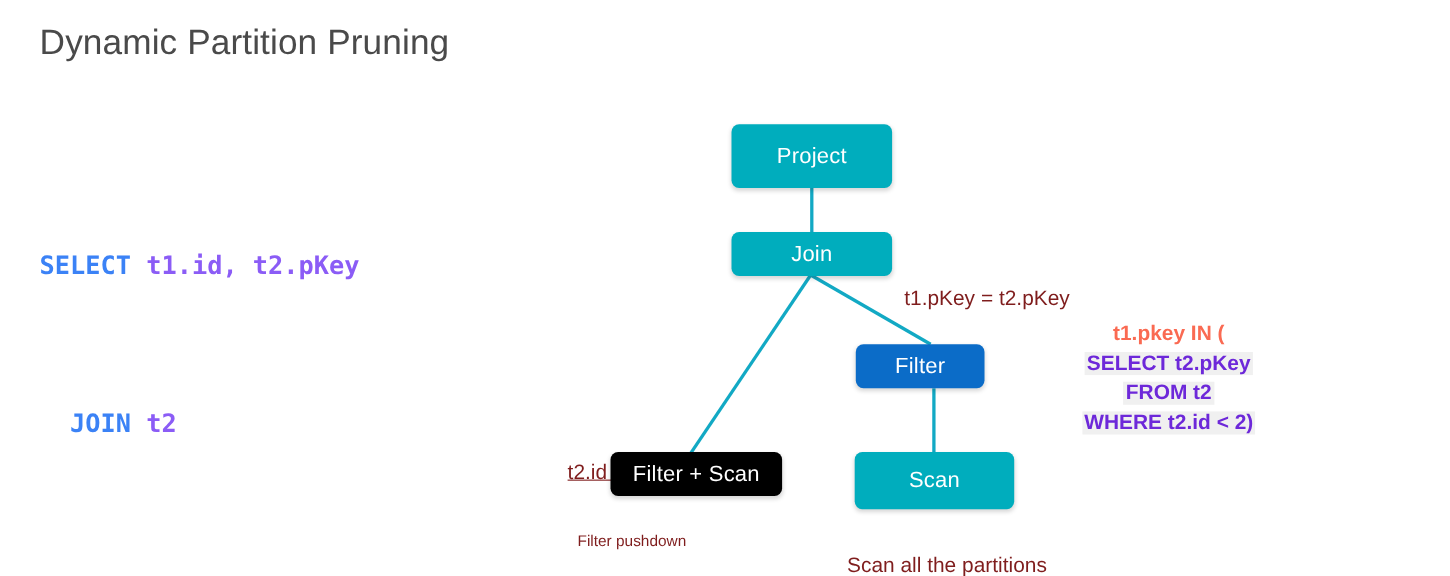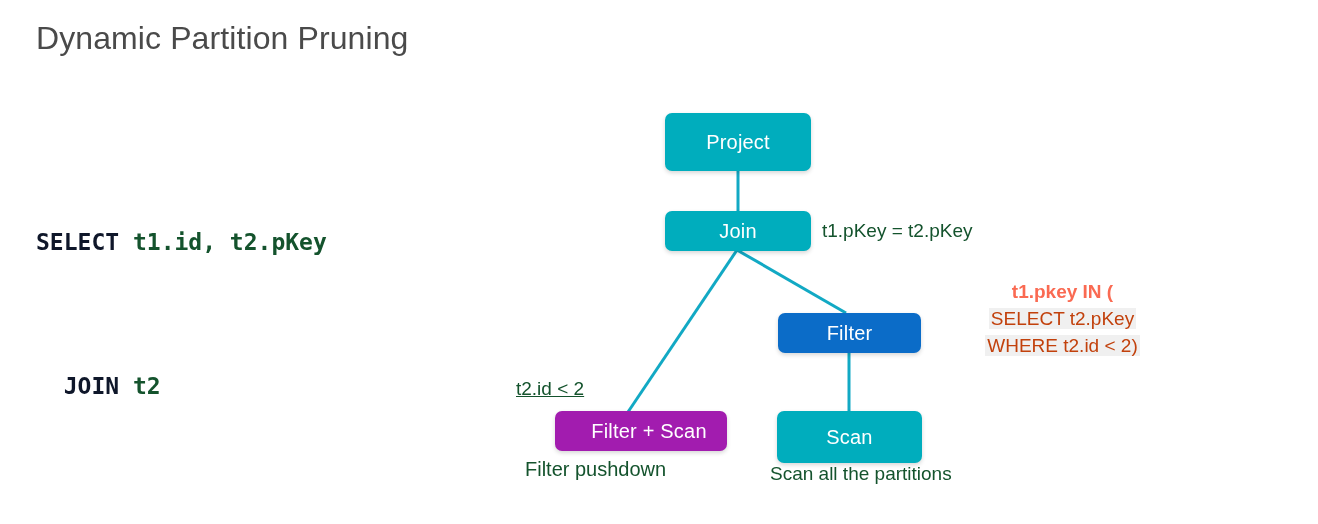--- a/index.html
+++ b/index.html
@@ -38,22 +38,22 @@
     left: 36px;
     top: 122px;
     font-family: "DejaVu Sans Mono", "Liberation Mono", monospace;
     font-size: 23px;
     font-weight: 700;
     line-height: 48px;
     color: #3a3a3a;
     white-space: pre;
   }
   .sql-line { white-space: pre; }
-  .kw { color: #0f172a; }
-  .id { color: #14532d; }
+  .kw { color: #3b82f6; }
+  .id { color: #8b5cf6; }
 
   
   #diagram {
     position: absolute;
     left: 0;
     top: 0;
     width: 1318px;
     height: 524px;
   }
   #edges {
@@ -74,59 +74,61 @@
     color: #ffffff;
     font-size: 20px;
     font-weight: 400;
     letter-spacing: 0.2px;
     box-shadow: 0 2px 4px rgba(0,0,0,0.16);
     white-space: nowrap;
     z-index: 3;
   }
   .node-teal  { background: #00adbd; }
   .node-blue  { background: #0b6cc8; }
-  .node-green { background: #a21caf; padding-left: 16px; }
+  .node-green { background: #000000; }
 
   #node-project { left: 665px; top: 113px; width: 146px; height: 58px; }
   #node-join    { left: 665px; top: 211px; width: 146px; height: 40px; }
-  #node-filter  { left: 778px; top: 313px; width: 143px; height: 40px; }
+  #node-filter  { left: 778px; top: 313px; width: 117px; height: 40px; }
   #node-filter-scan { left: 555px; top: 411px; width: 156px; height: 40px; }
   #node-scan    { left: 777px; top: 411px; width: 145px; height: 52px; }
 
   
   .diag-label {
     position: absolute;
-    color: #14532d;
+    color: #7f1d1d;
     font-size: 19px;
     white-space: nowrap;
     z-index: 2;
+    margin-top: 41px;
   }
   #label-join-cond   { left: 822px; top: 220px; }
   #label-t2id        { left: 516px; top: 378px; text-decoration: underline; }
-  #caption-filter-pushdown { left: 525px; top: 458px; font-size: 20px; }
+  #caption-filter-pushdown { left: 525px; top: 442px; font-size: 14px; }
   #caption-scan-all  { left: 770px; top: 463px; font-size: 19px; }
 
   
   #annotation {
     position: absolute;
     left: 960px;
-    top: 278px;
+    top: 290px;
     width: 205px;
     text-align: center;
     font-size: 19px;
     line-height: 27px;
     z-index: 2;
   }
   #annotation .ann-line { display: block; }
   #annotation .ann-head {
     color: #fa6a52;
     font-weight: 700;
   }
   #annotation .ann-body {
-    color: #c2410c;
+    color: #6d28d9;
+    font-weight: bold;
   }
   #annotation .ann-body > span {
     background: #f0f0f0;
     padding: 0 2px;
   }
 </style>
 </head>
 <body>
 
 <div id="slide">
@@ -161,17 +163,18 @@
 
     <div id="label-join-cond" class="diag-label">t1.pKey = t2.pKey</div>
     <div id="label-t2id" class="diag-label">t2.id &lt; 2</div>
 
     <div id="caption-filter-pushdown" class="diag-label">Filter pushdown</div>
     <div id="caption-scan-all" class="diag-label">Scan all the partitions</div>
 
     <div id="annotation">
       <span class="ann-line ann-head">t1.pkey IN (</span>
       <span class="ann-line ann-body"><span>SELECT t2.pKey</span></span>
+      <span class="ann-line ann-body"><span>FROM t2</span></span>
       <span class="ann-line ann-body"><span>WHERE t2.id &lt; 2)</span></span>
     </div>
 
   </div>
 </div>
 
 </body></html>

